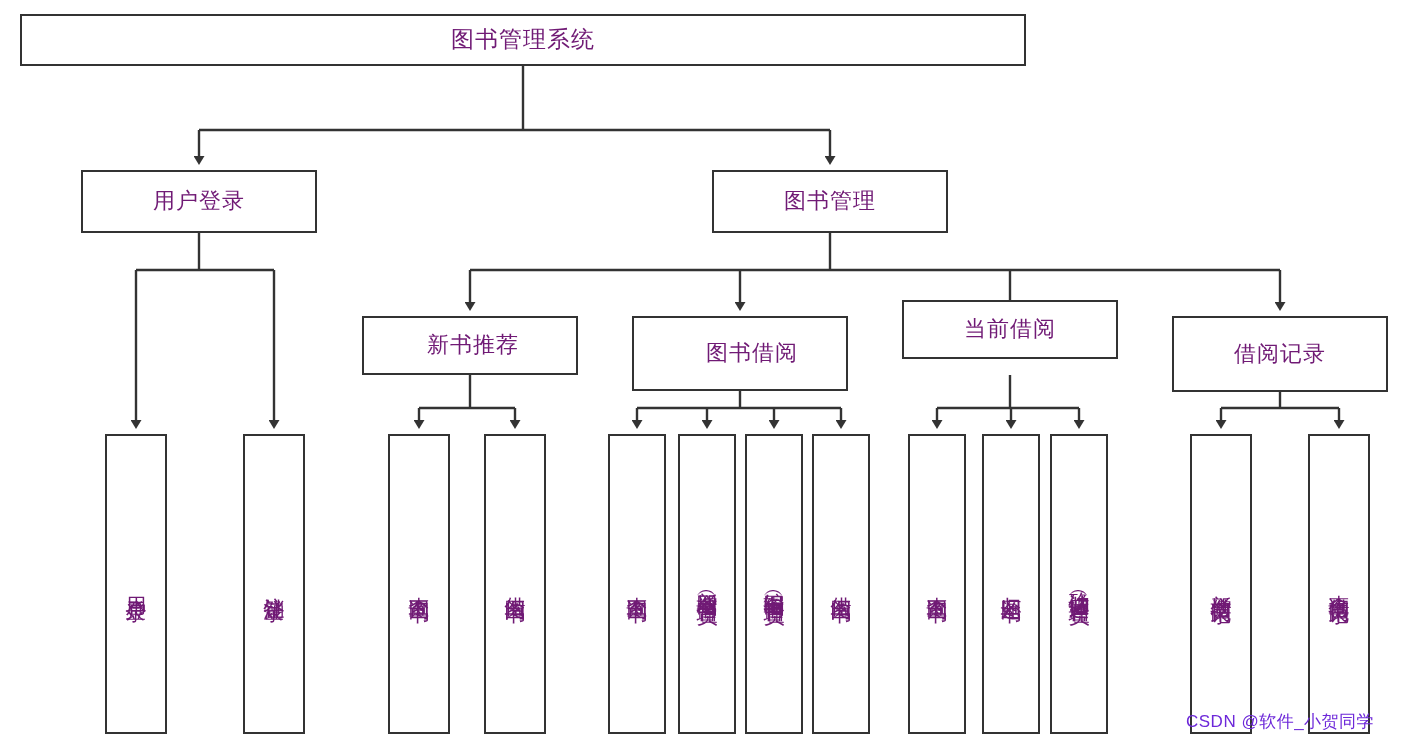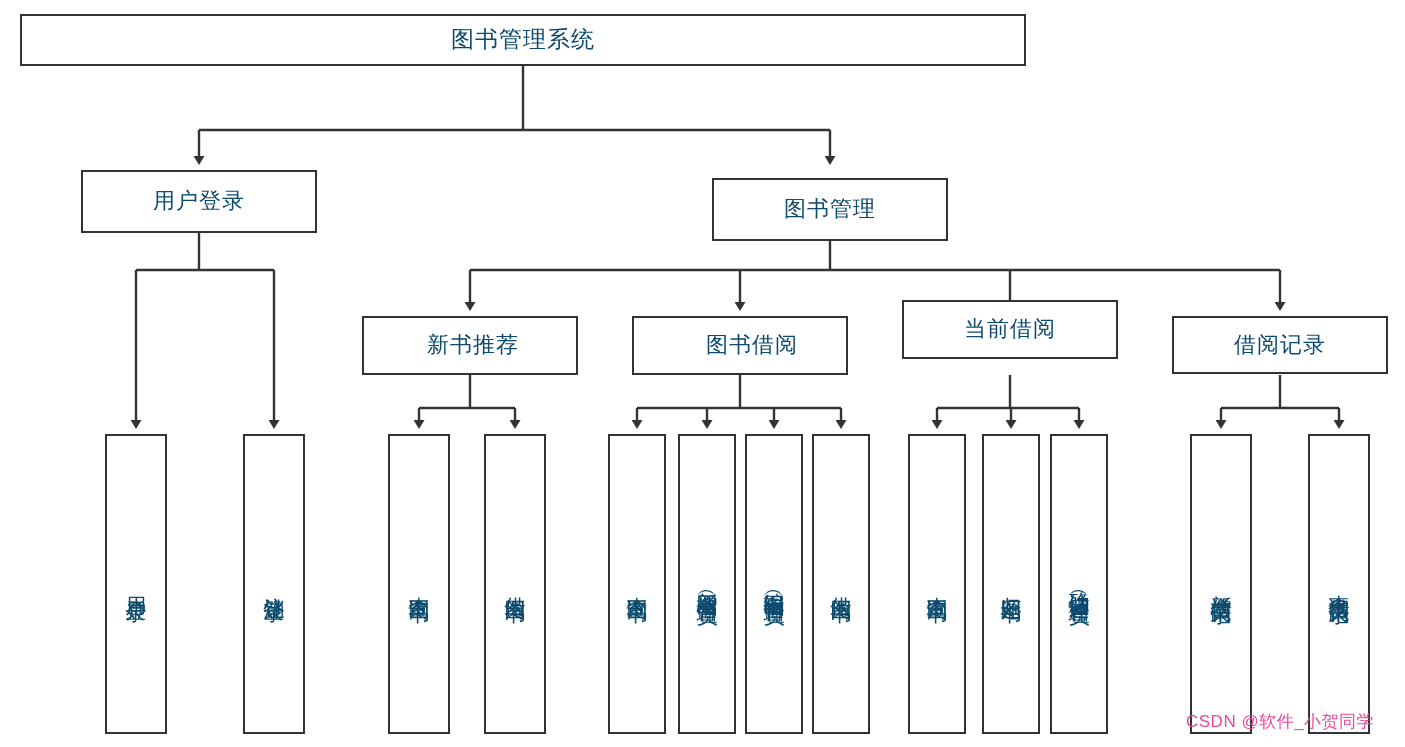--- a/index.html
+++ b/index.html
@@ -28,21 +28,21 @@
   }
   .node {
     position: absolute;
     box-sizing: border-box;
     border: 2px solid #333333;
     background: #ffffff;
     display: flex;
     align-items: center;
     justify-content: center;
     text-align: center;
-    color: #0c4a6e;
+    color: #701a75;
     z-index: 2;
   }
   .node.horiz {
     font-size: 22px;
     line-height: 1.2;
     letter-spacing: 1px;
   }
   .node.root {
     font-size: 23px;
   }
@@ -56,21 +56,21 @@
     align-items: center;
     justify-content: center;
   }
   .node.vert .vlabel {
     writing-mode: vertical-rl;
     text-orientation: upright;
     white-space: nowrap;
   }
   .watermark {
     position: absolute;
-    color: #ec4899;
+    color: #6d28d9;
     font-size: 17px;
     letter-spacing: 0.5px;
     white-space: nowrap;
     z-index: 3;
     left: 1186px;
     top: 710px;
   }
 </style>
 </head>
 <body>
@@ -123,26 +123,26 @@
       <path d="M1280,375 L1280,408"></path>
       <path d="M1221,408 L1339,408"></path>
       <path d="M1221,408 L1221,421" marker-end="url(#arrow)"></path>
       <path d="M1339,408 L1339,421" marker-end="url(#arrow)"></path>
     </g>
   </svg>
 
   <div class="node horiz root" id="node-root" style="left: 20px; top: 14px; width: 1006px; height: 52px;">图书管理系统</div>
 
   <div class="node horiz" id="node-l2-0" style="left: 81px; top: 170px; width: 236px; height: 63px;">用户登录</div>
-  <div class="node horiz" id="node-l2-1" style="left: 712px; top: 178px; width: 236px; height: 63px;">图书管理</div>
+  <div class="node horiz" id="node-l2-1" style="left: 712px; top: 170px; width: 236px; height: 63px;">图书管理</div>
 
   <div class="node horiz" id="node-l3-0" style="left: 362px; top: 316px; width: 216px; height: 59px; padding-left: 6px;">新书推荐</div>
-  <div class="node horiz" id="node-l3-1" style="left: 632px; top: 316px; width: 216px; height: 59px; padding-left: 24px;">图书借阅</div>
+  <div class="node horiz" id="node-l3-1" style="left: 632px; top: 316px; width: 216px; height: 75px; padding-left: 24px;">图书借阅</div>
   <div class="node horiz" id="node-l3-2" style="left: 902px; top: 300px; width: 216px; height: 59px;">当前借阅</div>
-  <div class="node horiz" id="node-l3-3" style="left: 1172px; top: 316px; width: 216px; height: 58px;">借阅记录</div>
+  <div class="node horiz" id="node-l3-3" style="left: 1172px; top: 316px; width: 216px; height: 76px;">借阅记录</div>
 
   <div class="node vert" id="leaf-0" style="left: 105px; top: 434px; width: 62px; height: 300px;">
       <span class="vlabel">用户登录</span>
     </div>
   <div class="node vert" id="leaf-1" style="left: 243px; top: 434px; width: 62px; height: 300px;">
       <span class="vlabel">注销登录</span>
     </div>
   <div class="node vert" id="leaf-2" style="left: 388px; top: 434px; width: 62px; height: 300px;">
       <span class="vlabel">查询图书</span>
     </div>

